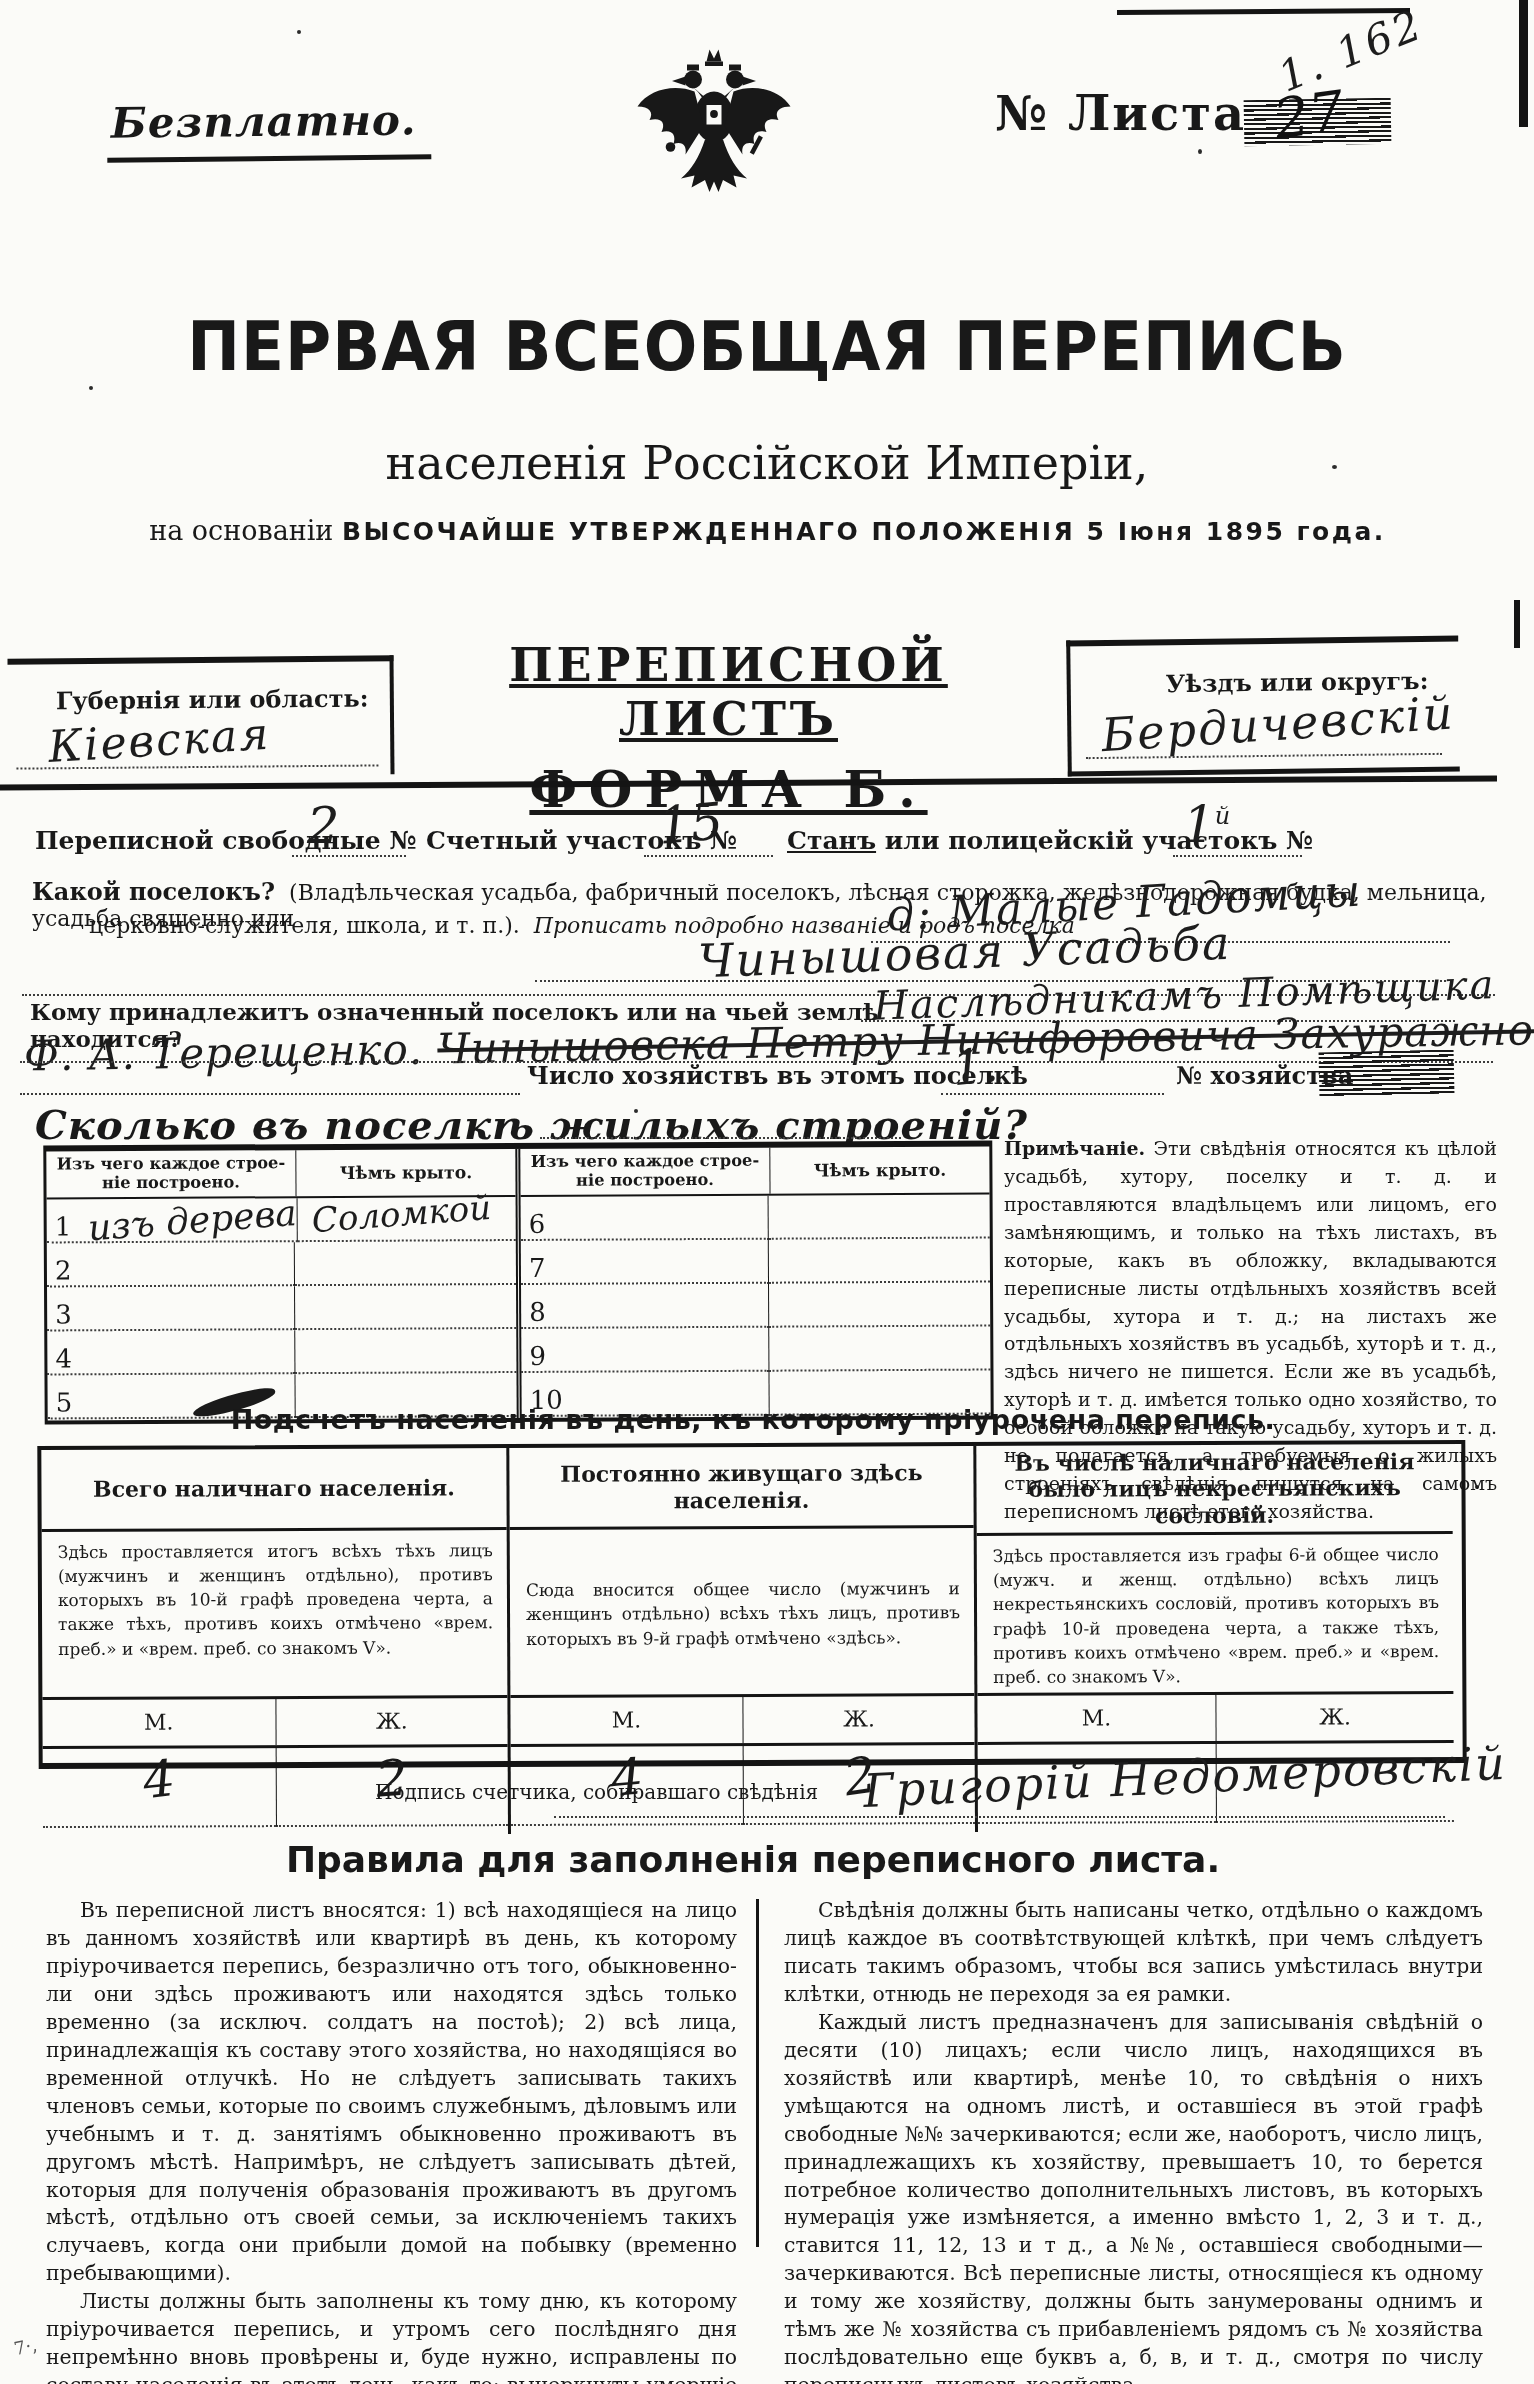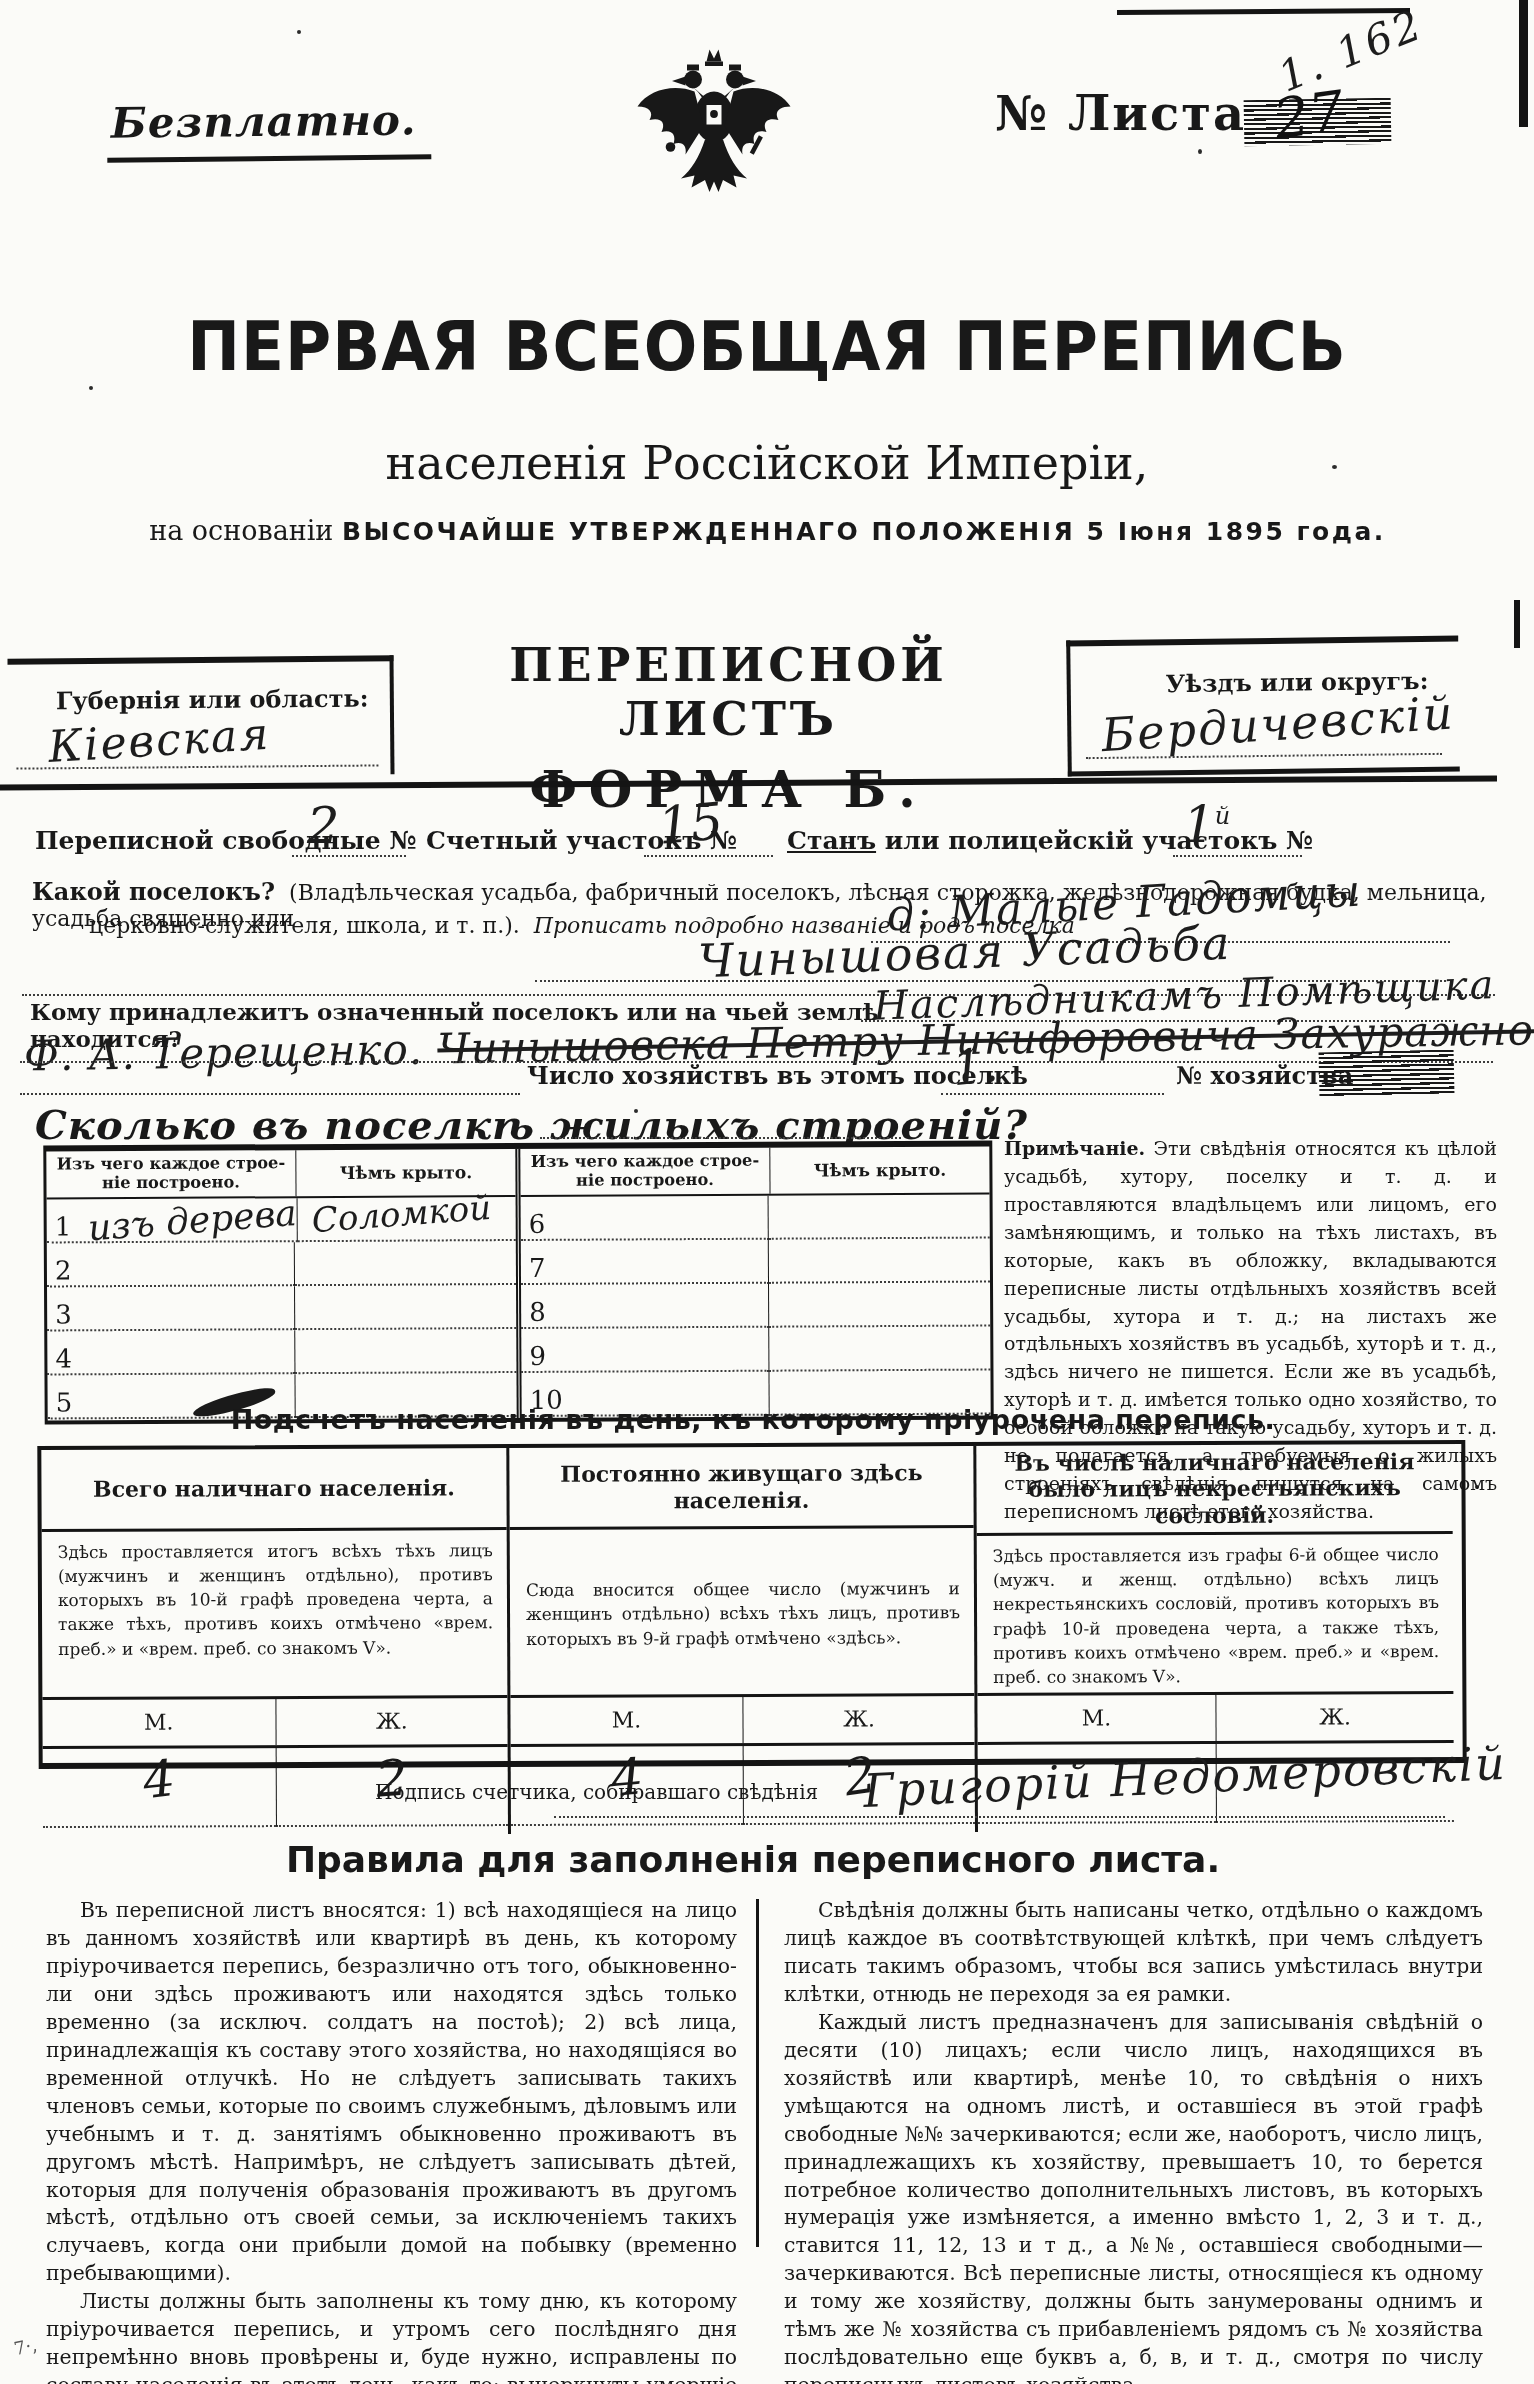--- a/index.html
+++ b/index.html
@@ -108,21 +108,21 @@
     <span>на основаніи</span>
     <span class="sans b" style="font-size:25px;letter-spacing:2.5px;">ВЫСОЧАЙШЕ УТВЕРЖДЕННАГО ПОЛОЖЕНІЯ 5 Іюня 1895 года.</span>
   </div>
 
   <div class="abs gubbox" style="left:8px;top:657px;width:382px;height:113px;transform:rotate(-0.5deg);">
     <div class="b abs" style="left:48px;top:22px;font-size:24px;">Губернія или область:</div>
     <div class="hw abs" style="left:40px;top:51px;font-size:44px;transform:rotate(-3deg);letter-spacing:2px;">Кіевская</div>
     <div class="dotl abs" style="left:8px;top:103px;width:362px;"></div>
   </div>
 
-  <div class="abs center" style="left:396px;top:638px;width:665px;">
+  <div class="abs center" style="left:396px;top:638px;width:665px;text-decoration:underline;">
     <div style="font-size:46px;font-weight:bold;letter-spacing:4px;">ПЕРЕПИСНОЙ ЛИСТЪ</div>
     <div style="font-size:50px;font-weight:bold;letter-spacing:12px;margin-top:14px;">ФОРМА Б.</div>
   </div>
 
   <div class="abs uezdbox" style="left:1067px;top:638px;width:388px;height:125px;transform:rotate(-0.7deg);">
     <div class="b abs" style="left:95px;top:24px;font-size:24px;">Уѣздъ или округъ:</div>
     <div class="hw abs" style="left:30px;top:53px;font-size:46px;transform:rotate(-3deg);letter-spacing:2px;">Бердичевскій</div>
     <div class="dotl abs" style="left:14px;top:111px;width:356px;"></div>
   </div>
 

